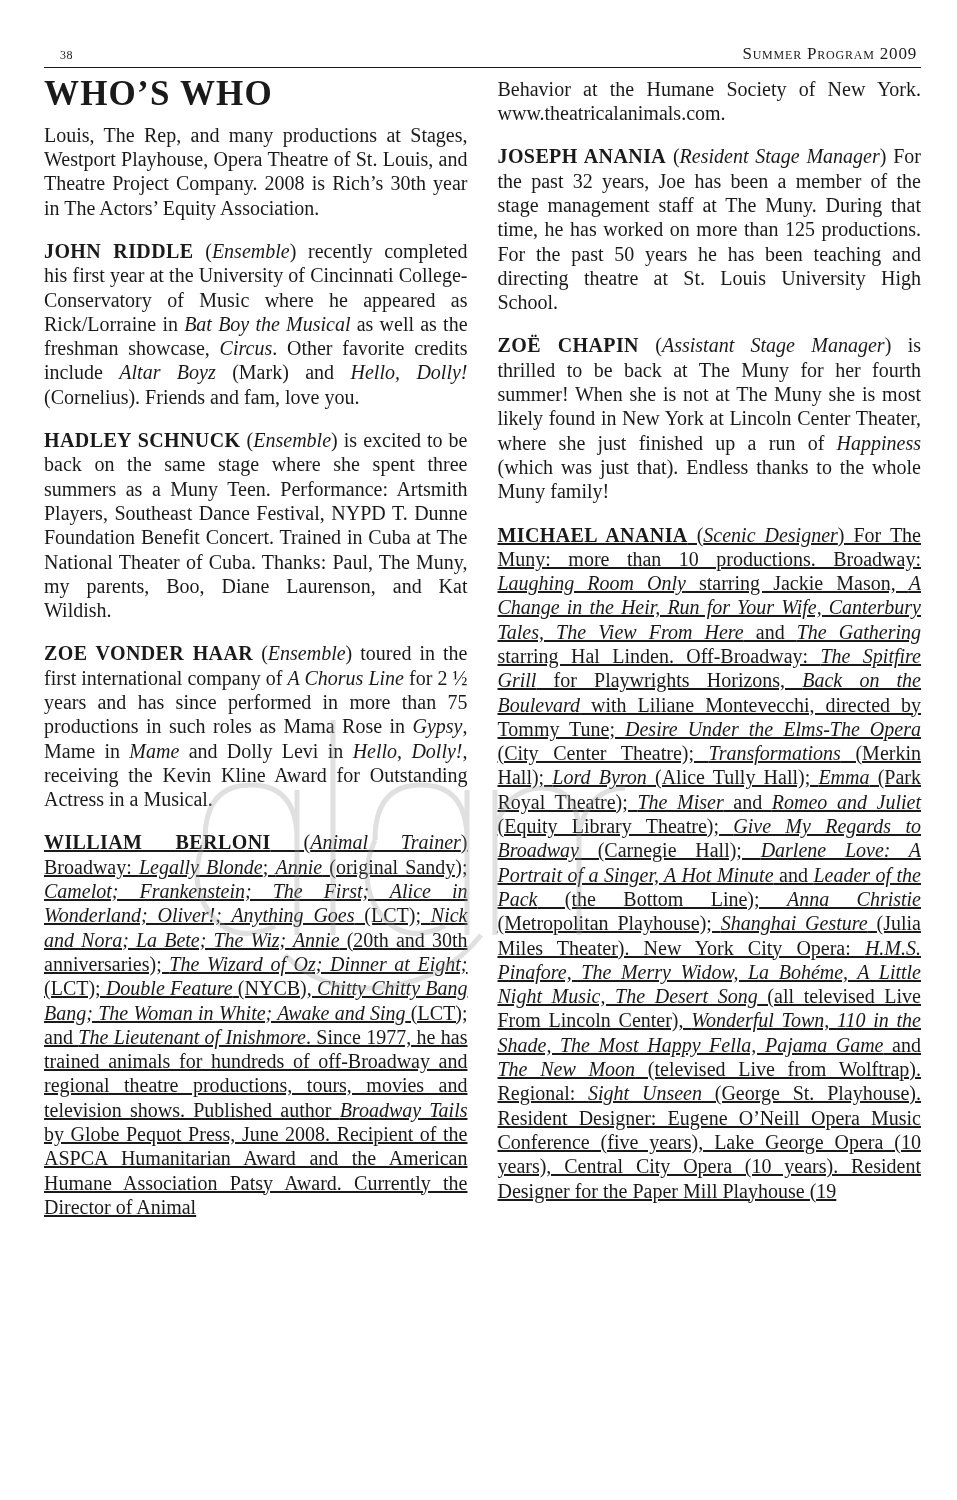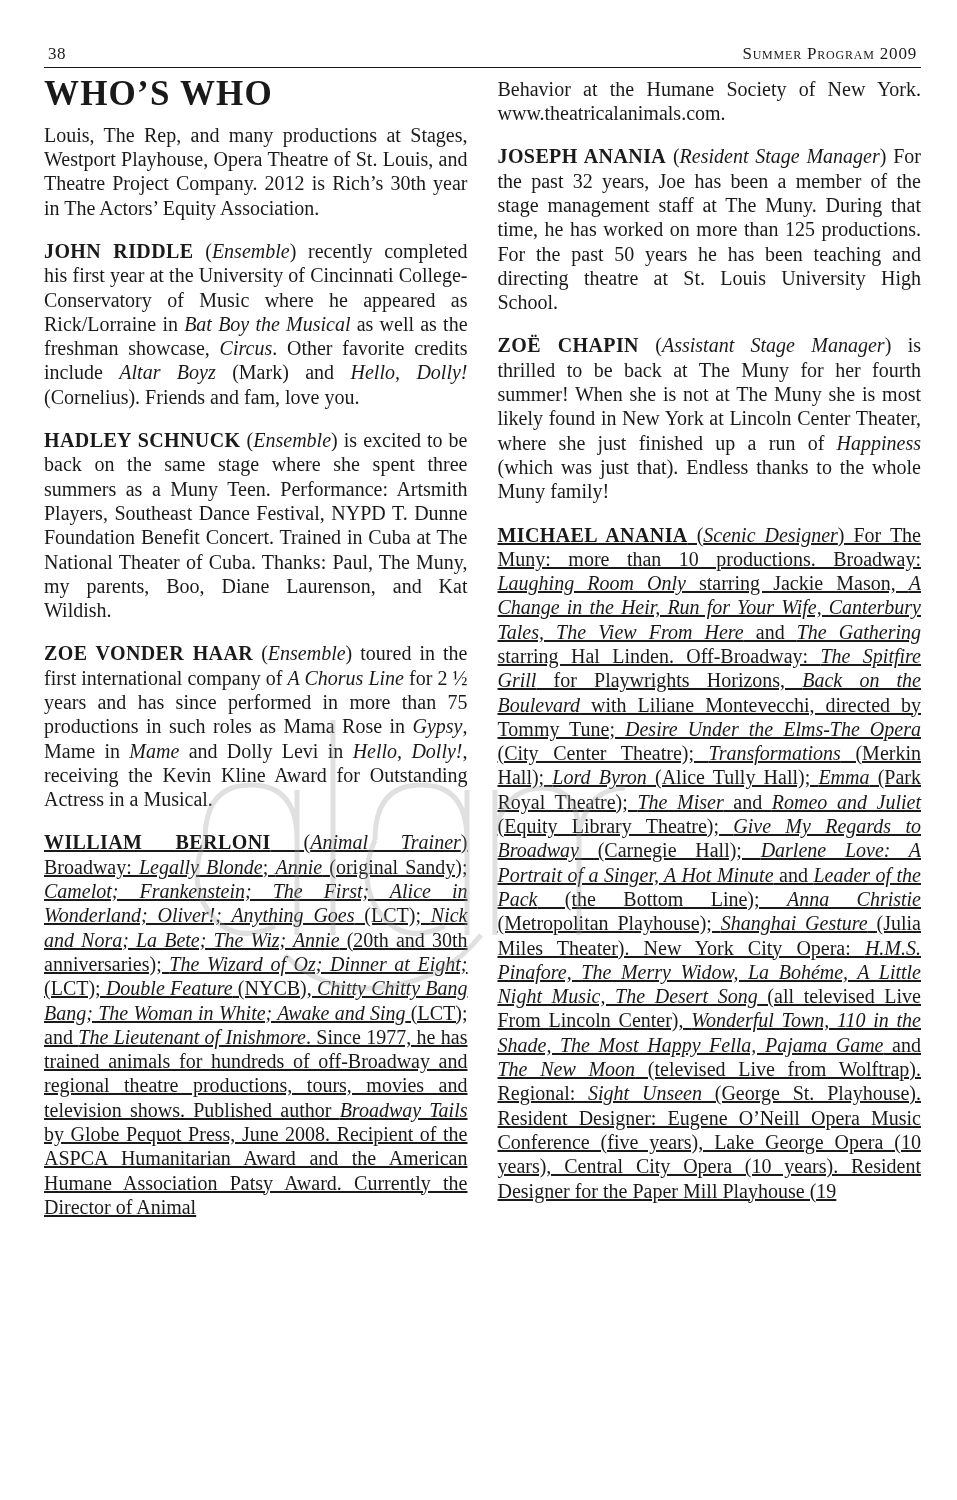--- a/index.html
+++ b/index.html
@@ -41,21 +41,22 @@
   .runhead {
     display: flex;
     justify-content: space-between;
     align-items: baseline;
     font-size: 15.5px;
     letter-spacing: 0.4px;
     padding: 0 4px 3px 4px;
   }
   .runhead .folio {
     font-family: "Liberation Serif", serif;
-    font-size: 17px;
+    font-size: 12px;
+    margin-left: 12px;
   }
   .runhead .prog {
     font-variant: small-caps;
     font-size: 17px;
     letter-spacing: 0.8px;
     margin-left: 28px;
   }
   .rule {
     border-top: 1.6px solid #1a1a1a;
     margin: 0 0 8px 0;
@@ -109,21 +110,21 @@
   <div class="runhead">
     <span class="folio">38</span>
     <span class="prog">Summer Program 2009</span>
   </div>
   <div class="rule"></div>
 
   <div class="section-title">WHO’S WHO</div>
 
   <div class="columns">
     <div class="col left">
-      <p class="entry">Louis, The Rep, and many productions at Stages, Westport Playhouse, Opera Theatre of St. Louis, and Theatre Project Company. 2012 is Rich’s 30th year in The Actors’ Equity Association.</p>
+      <p class="entry">Louis, The Rep, and many productions at Stages, Westport Playhouse, Opera Theatre of St. Louis, and Theatre Project Company. 2008 is Rich’s 30th year in The Actors’ Equity Association.</p>
       <p class="entry"><span class="name">JOHN RIDDLE</span> (<span class="role">Ensemble</span>) recently completed his first year at the University of Cincinnati College-Conservatory of Music where he appeared as Rick/Lorraine in <span class="ital">Bat Boy the Musical</span> as well as the freshman showcase, <span class="ital">Circus</span>. Other favorite credits include <span class="ital">Altar Boyz</span> (Mark) and <span class="ital">Hello, Dolly!</span> (Cornelius). Friends and fam, love you.</p>
       <p class="entry"><span class="name">HADLEY SCHNUCK</span> (<span class="role">Ensemble</span>) is excited to be back on the same stage where she spent three summers as a Muny Teen. Performance: Artsmith Players, Southeast Dance Festival, NYPD T. Dunne Foundation Benefit Concert. Trained in Cuba at The National Theater of Cuba. Thanks: Paul, The Muny, my parents, Boo, Diane Laurenson, and Kat Wildish.</p>
       <p class="entry"><span class="name">ZOE VONDER HAAR</span> (<span class="role">Ensemble</span>) toured in the first international company of <span class="ital">A Chorus Line</span> for 2 ½ years and has since performed in more than 75 productions in such roles as Mama Rose in <span class="ital">Gypsy</span>, Mame in <span class="ital">Mame</span> and Dolly Levi in <span class="ital">Hello, Dolly!</span>, receiving the Kevin Kline Award for Outstanding Actress in a Musical.</p>
       <p class="entry"><span class="name">WILLIAM BERLONI</span> (<span class="role">Animal Trainer</span>) Broadway: <span class="ital">Legally Blonde</span>; <span class="ital">Annie</span> (original Sandy); <span class="ital">Camelot; Frankenstein; The First; Alice in Wonderland; Oliver!; Anything Goes</span> (LCT); <span class="ital">Nick and Nora; La Bete; The Wiz; Annie</span> (20th and 30th anniversaries); <span class="ital">The Wizard of Oz; Dinner at Eight;</span> (LCT); <span class="ital">Double Feature</span> (NYCB), <span class="ital">Chitty Chitty Bang Bang; The Woman in White; Awake and Sing</span> (LCT); and <span class="ital">The Lieutenant of Inishmore</span>. Since 1977, he has trained animals for hundreds of off-Broadway and regional theatre productions, tours, movies and television shows. Published author <span class="ital">Broadway Tails</span> by Globe Pequot Press, June 2008. Recipient of the ASPCA Humanitarian Award and the American Humane Association Patsy Award. Currently the Director of Animal</p>
     </div>
     <div class="col right">
       <p class="entry">Behavior at the Humane Society of New York. www.theatricalanimals.com.</p>
       <p class="entry"><span class="name">JOSEPH ANANIA</span> (<span class="role">Resident Stage Manager</span>) For the past 32 years, Joe has been a member of the stage management staff at The Muny. During that time, he has worked on more than 125 productions. For the past 50 years he has been teaching and directing theatre at St. Louis University High School.</p>
       <p class="entry"><span class="name">ZOË CHAPIN</span> (<span class="role">Assistant Stage Manager</span>) is thrilled to be back at The Muny for her fourth summer! When she is not at The Muny she is most likely found in New York at Lincoln Center Theater, where she just finished up a run of <span class="ital">Happiness</span> (which was just that). Endless thanks to the whole Muny family!</p>
       <p class="entry"><span class="name">MICHAEL ANANIA</span> (<span class="role">Scenic Designer</span>) For The Muny: more than 10 productions. Broadway: <span class="ital">Laughing Room Only</span> starring Jackie Mason, <span class="ital">A Change in the Heir, Run for Your Wife, Canterbury Tales, The View From Here</span> and <span class="ital">The Gathering</span> starring Hal Linden. Off-Broadway: <span class="ital">The Spitfire Grill</span> for Playwrights Horizons, <span class="ital">Back on the Boulevard</span> with Liliane Montevecchi, directed by Tommy Tune; <span class="ital">Desire Under the Elms-The Opera</span> (City Center Theatre); <span class="ital">Transformations</span> (Merkin Hall); <span class="ital">Lord Byron</span> (Alice Tully Hall); <span class="ital">Emma</span> (Park Royal Theatre); <span class="ital">The Miser</span> and <span class="ital">Romeo and Juliet</span> (Equity Library Theatre); <span class="ital">Give My Regards to Broadway</span> (Carnegie Hall); <span class="ital">Darlene Love: A Portrait of a Singer, A Hot Minute</span> and <span class="ital">Leader of the Pack</span> (the Bottom Line); <span class="ital">Anna Christie</span> (Metropolitan Playhouse); <span class="ital">Shanghai Gesture</span> (Julia Miles Theater). New York City Opera: <span class="ital">H.M.S. Pinafore, The Merry Widow, La Bohéme, A Little Night Music, The Desert Song</span> (all televised Live From Lincoln Center), <span class="ital">Wonderful Town, 110 in the Shade, The Most Happy Fella, Pajama Game</span> and <span class="ital">The New Moon</span> (televised Live from Wolftrap). Regional: <span class="ital">Sight Unseen</span> (George St. Playhouse). Resident Designer: Eugene O’Neill Opera Music Conference (five years), Lake George Opera (10 years), Central City Opera (10 years). Resident Designer for the Paper Mill Playhouse (19</p>

